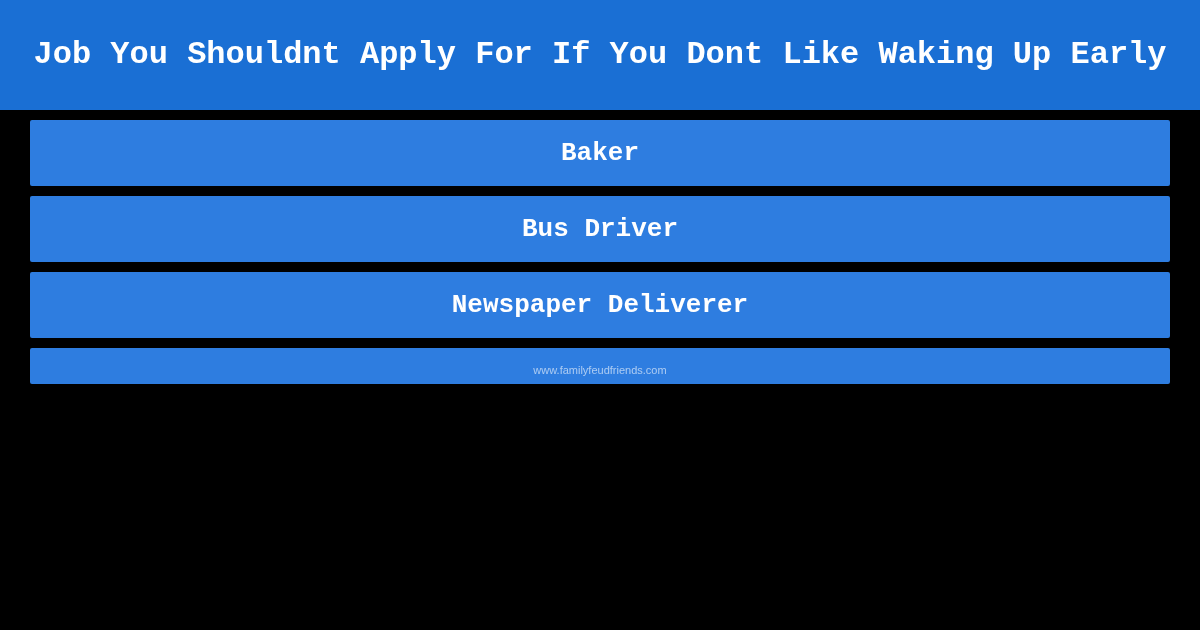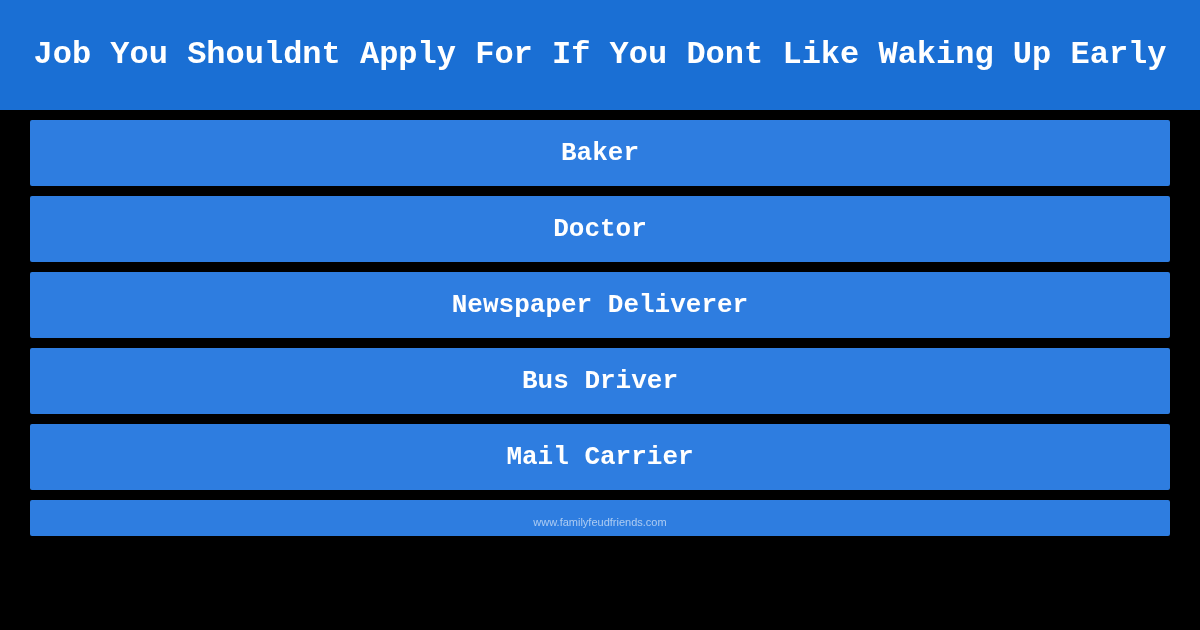--- a/index.html
+++ b/index.html
@@ -83,35 +83,29 @@
 <div class="header">
   <span class="header-title">Job You Shouldnt Apply For If You Dont Like Waking Up Early</span>
 </div>
 
 <div class="content-area">
 
   <div class="answer-row">
     <span class="answer-text">Baker</span>
   </div>
 
+
   <div class="answer-row">
-    <span class="answer-text">Doctor</span>
+    <span class="answer-text">Bus Driver</span>
   </div>
 
   <div class="answer-row">
     <span class="answer-text">Newspaper Deliverer</span>
   </div>
 
-  <div class="answer-row">
-    <span class="answer-text">Bus Driver</span>
-  </div>
-
-  <div class="answer-row">
-    <span class="answer-text">Mail Carrier</span>
-  </div>
 
 
   <div class="last-row-container">
     <div class="answer-row">
       <span class="watermark">www.familyfeudfriends.com</span>
     </div>
   </div>
 
 </div>
 

